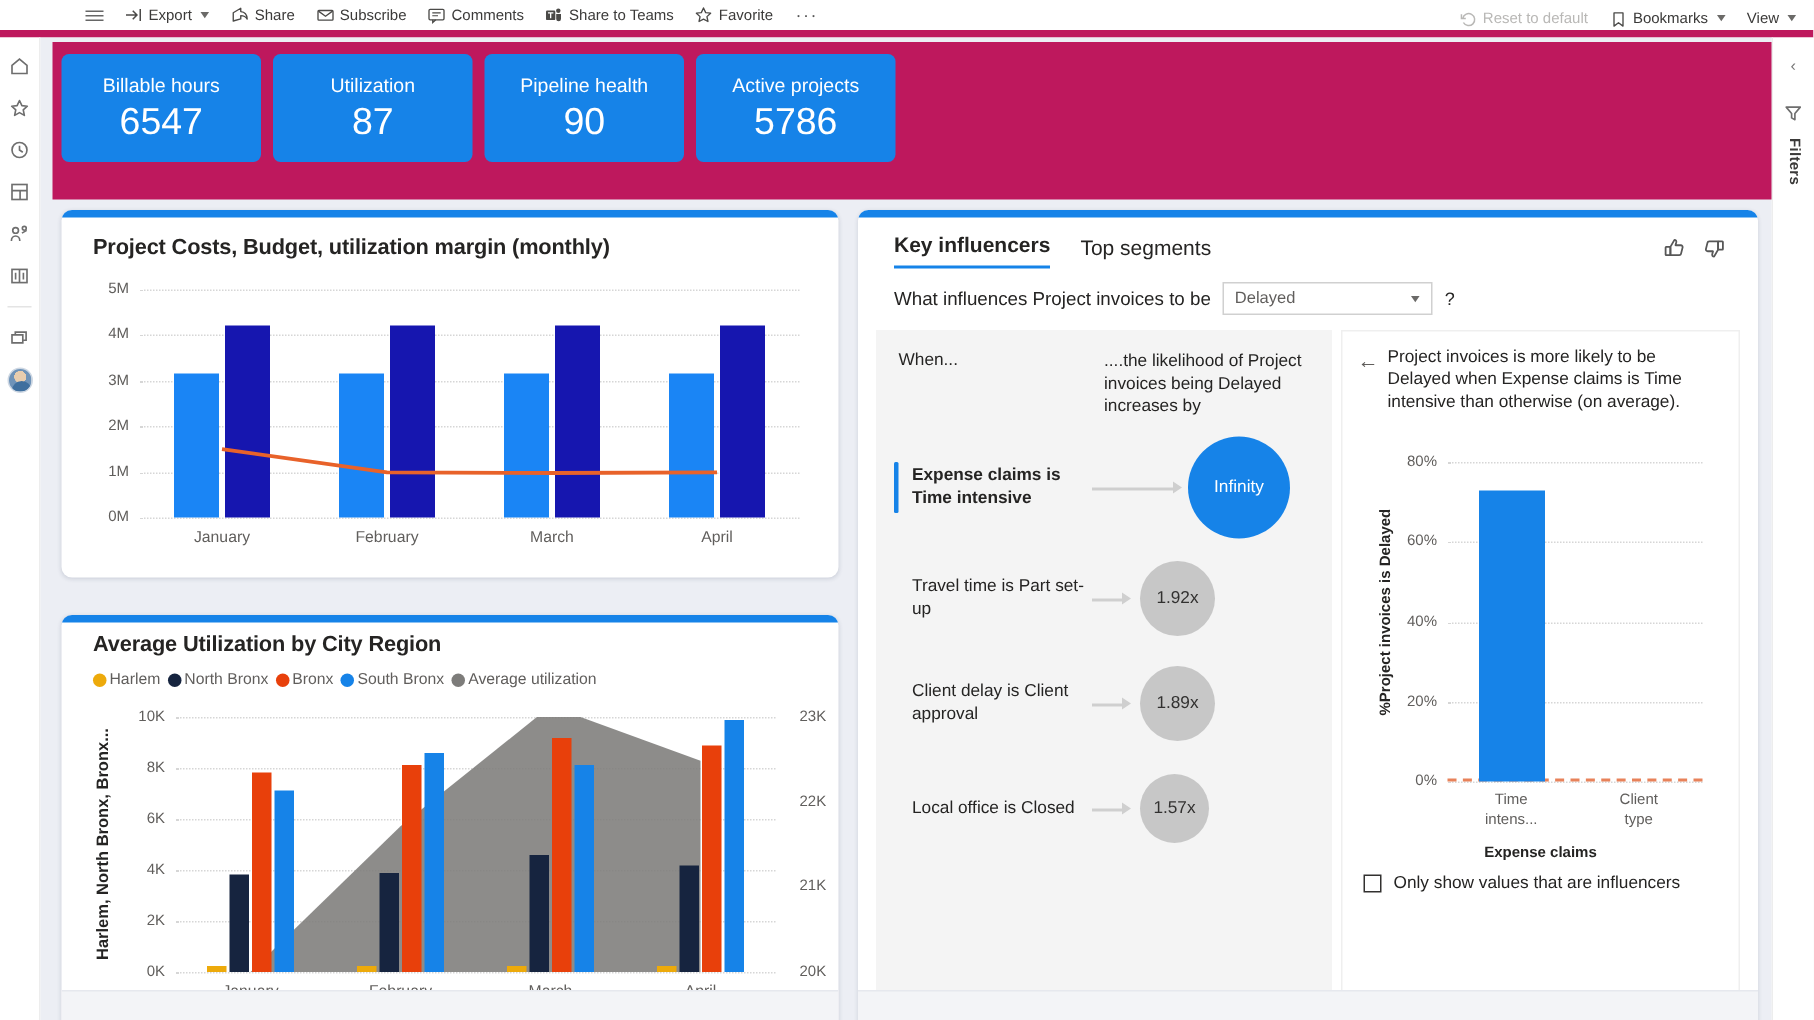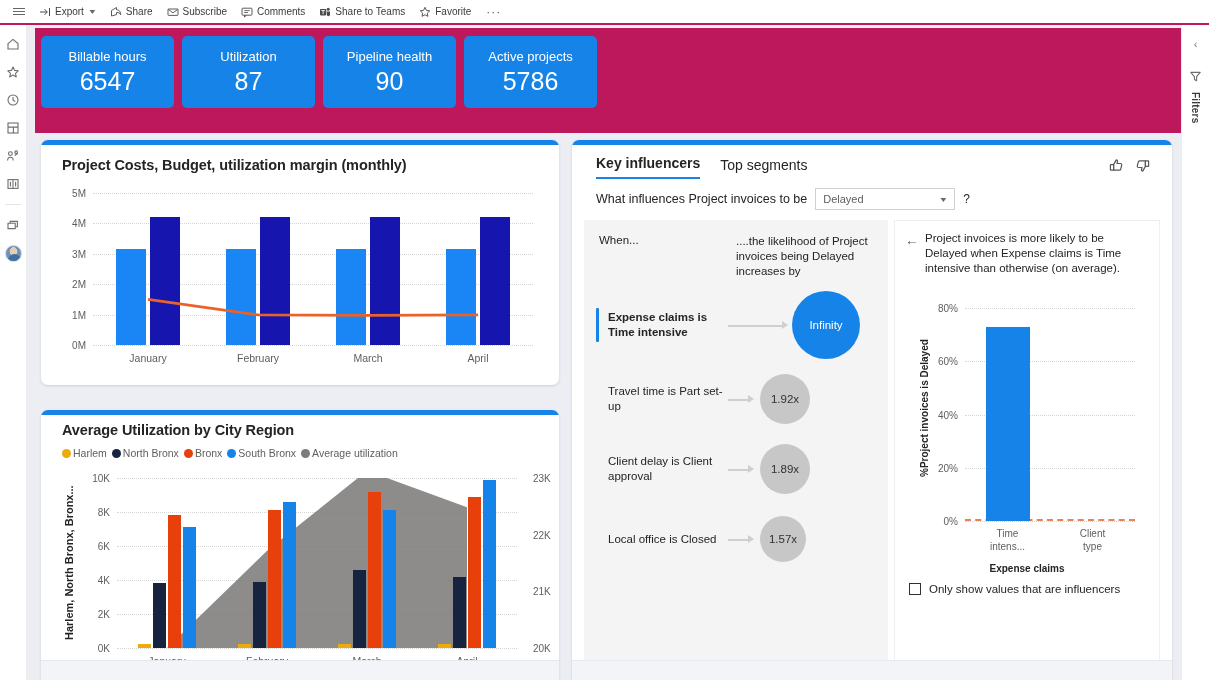--- a/index.html
+++ b/index.html
@@ -8,21 +8,22 @@
     font-family: "Liberation Sans", sans-serif;
     background: #ffffff;
     overflow: hidden;
   }
   .app { position: relative; width: 1209px; height: 680px; background: #fff; }
 
   
   .topbar {
     position: absolute; left: 0; top: 0; width: 1209px; height: 25px;
     background: #ffffff; display: flex; align-items: center;
-    border-bottom: 2px solid #be185d;
+    border-bottom: 5px solid #be185d;
+    padding-left: 44px;
   }
   .hamburger { width: 26px; display: flex; flex-direction: column; align-items: center; gap: 2px; margin-left: 6px;}
   .hamburger span { display:block; width: 12px; height: 1px; background: #666; }
   .tb-group { display: flex; align-items: center; }
   .tb-item {
     display: flex; align-items: center; gap: 4px;
     font-size: 10px; color: #3b3a39; padding: 0 7px; height: 25px; cursor: default;
     white-space: nowrap;
   }
   .tb-item.dim { color: #b9b8b6; }
@@ -259,20 +260,44 @@
         <span class="tb-ico">
           <svg width="12" height="12" viewBox="0 0 12 12">
               <path d="M6 1.3 7.45 4.4l3.3.38-2.45 2.3.66 3.25L6 8.74 3.04 10.33l.66-3.25L1.25 4.78l3.3-.38z" stroke="#4b4a48" fill="none" stroke-width="0.9" stroke-linejoin="round"></path>
             </svg>
         </span>
         <span>Favorite</span>
       </div>
       <div class="tb-dots">···</div>
     </div>
 
+    <div class="tb-right">
+      <div class="tb-item dim">
+        <span class="tb-ico">
+          <svg width="12" height="12" viewBox="0 0 12 12">
+              <path d="M2.2 5.2A4 4 0 1 1 2.6 8" stroke="#b9b8b6" fill="none" stroke-width="1"></path>
+              <path d="M1.3 2.5v2.9h2.9" stroke="#b9b8b6" fill="none" stroke-width="1"></path>
+            </svg>
+        </span>
+        <span>Reset to default</span>
+      </div>
+      <div class="tb-item">
+        <span class="tb-ico">
+          <svg width="12" height="12" viewBox="0 0 12 12">
+              <path d="M3 1.6h6v8.8L6 8.2l-3 2.2z" stroke="#4b4a48" fill="none" stroke-width="0.9" stroke-linejoin="round"></path>
+            </svg>
+        </span>
+        <span>Bookmarks</span>
+        <span class="chev">▼</span>
+      </div>
+      <div class="tb-item">
+        <span>View</span>
+        <span class="chev">▼</span>
+      </div>
+    </div>
   </div>
 
   <div class="rail">
     <div class="rail-item">
       <svg width="14" height="14" viewBox="0 0 14 14">
           <path d="M2 6.6 7 2.4l5 4.2V12H2z"></path>
         </svg>
     </div>
     <div class="rail-item">
       <svg width="14" height="14" viewBox="0 0 14 14">

